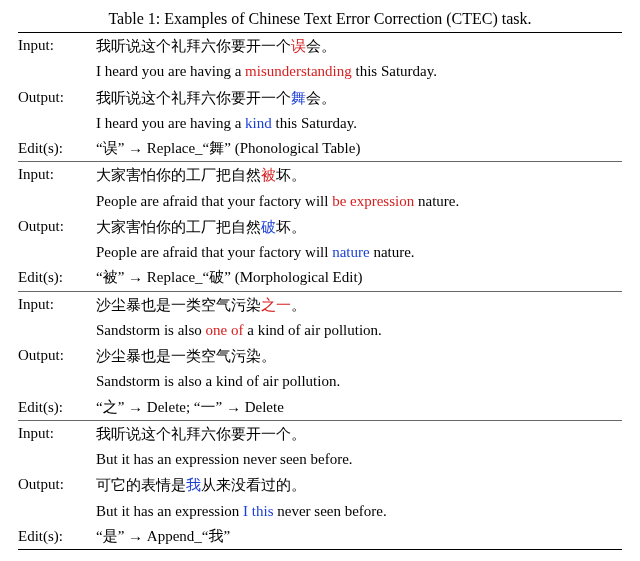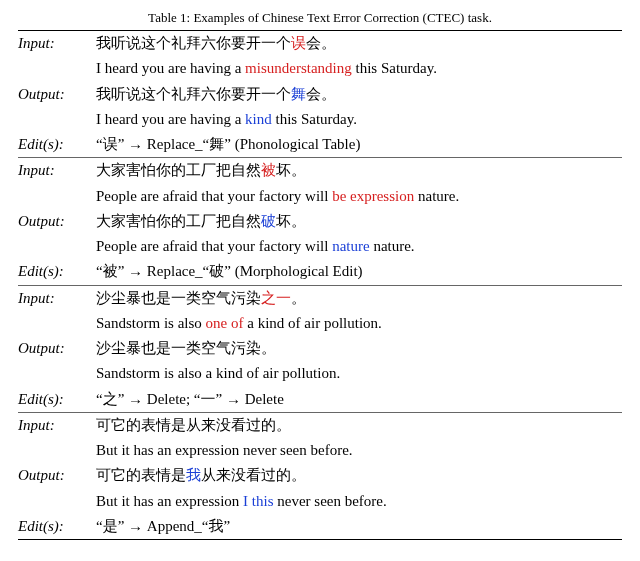--- a/index.html
+++ b/index.html
@@ -6,50 +6,49 @@
     font-family: "Times New Roman", "SimSun", serif;
     font-size: 15px;
     color: #000;
     background: #fff;
     margin: 0;
     padding: 10px 18px;
   }
   .caption {
     text-align: center;
     margin-bottom: 4px;
-    font-size: 13px;
+    font-size: 16px;
   }
   table {
     border-collapse: collapse;
     width: 100%;
   }
   td {
     vertical-align: top;
     padding: 1px 6px 1px 0;
     line-height: 1.55;
   }
   td.label {
     width: 72px;
     white-space: nowrap;
-    font-style: italic;
   }
   .hr-top {
     border-top: 1px solid #000;
     height: 0;
     margin: 0;
   }
   .hr-mid td {
     border-top: 1px solid #666;
     padding: 0;
     height: 0;
     line-height: 0;
   }
   .red { color: #d62020; }
   .blue { color: #1a3fd6; }
-  .zh { font-family: Liberation Serif, serif; }
+  .zh { font-family: Liberation Sans, sans-serif; }
 </style>
 </head>
 <body>
 
 <div class="caption">Table 1: Examples of Chinese Text Error Correction (CTEC) task.</div>
 <div class="hr-top"></div>
 
 <table>
   <tbody id="tbody">
       <tr>
@@ -110,21 +109,21 @@
       </tr>
       <tr>
         <td class="label">Edit(s):</td>
         <td>“之” → Delete; “一” → Delete</td>
       </tr>
       <tr class="hr-mid">
         <td colspan="2"></td>
       </tr>
       <tr>
         <td class="label" rowspan="2">Input:</td>
-        <td><span class="zh">可它的表情是从来没看过的。</span><span class="zh red"></span><span class="zh"></span></td>
+        <td><span class="zh">我听说这个礼拜六你要开一个。</span><span class="zh red"></span><span class="zh"></span></td>
       </tr>
       <tr>
         <td>But it has an expression never seen before.<span class="red"></span></td>
       </tr>
       <tr>
         <td class="label" rowspan="2">Output:</td>
         <td><span class="zh">可它的表情是</span><span class="zh blue">我</span><span class="zh">从来没看过的。</span></td>
       </tr>
       <tr>
         <td>But it has an expression <span class="blue">I this</span> never seen before.</td>

